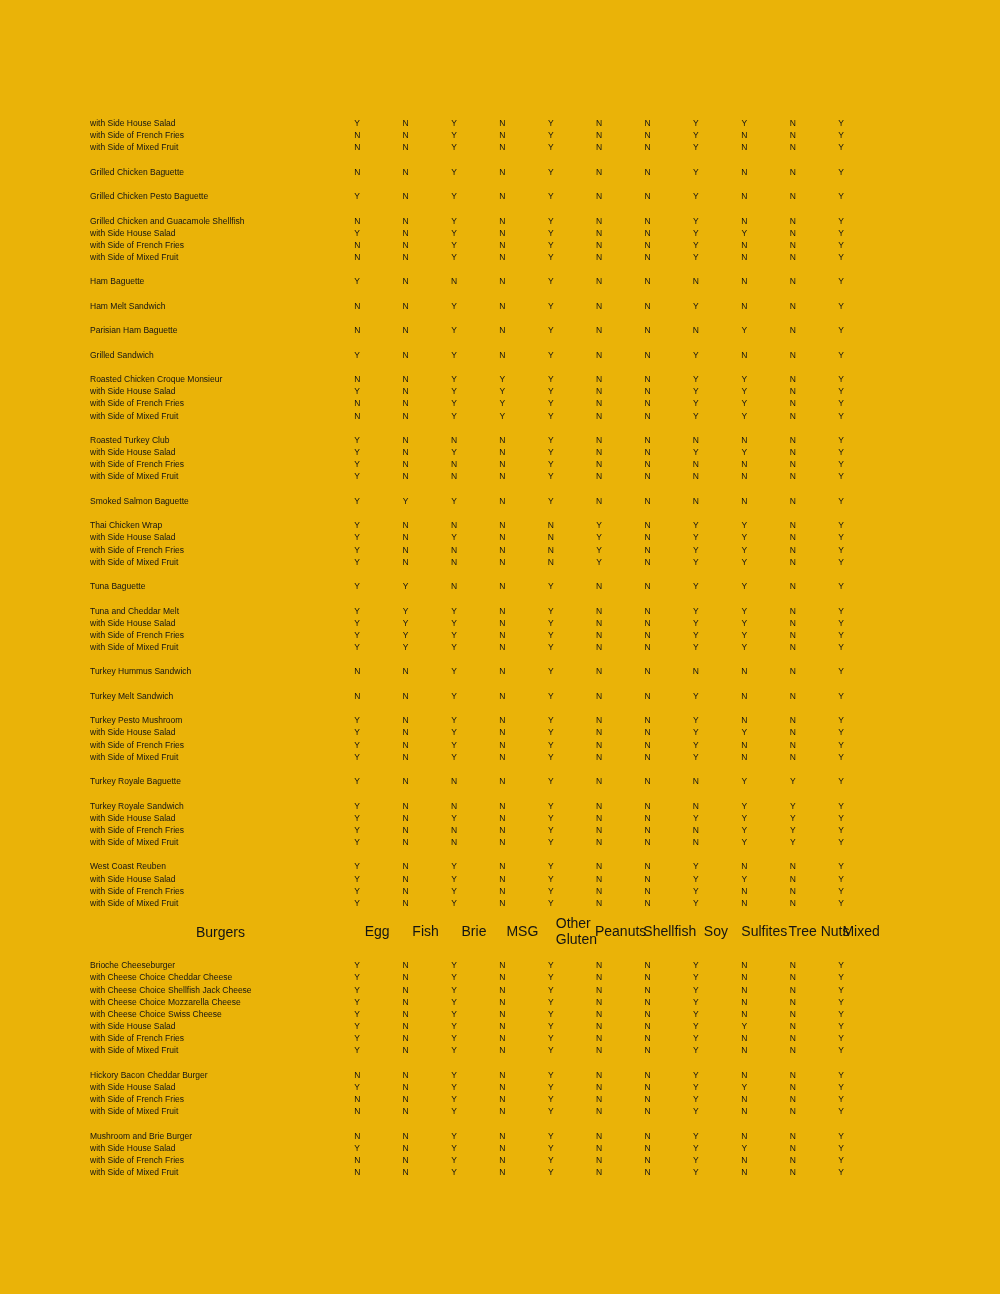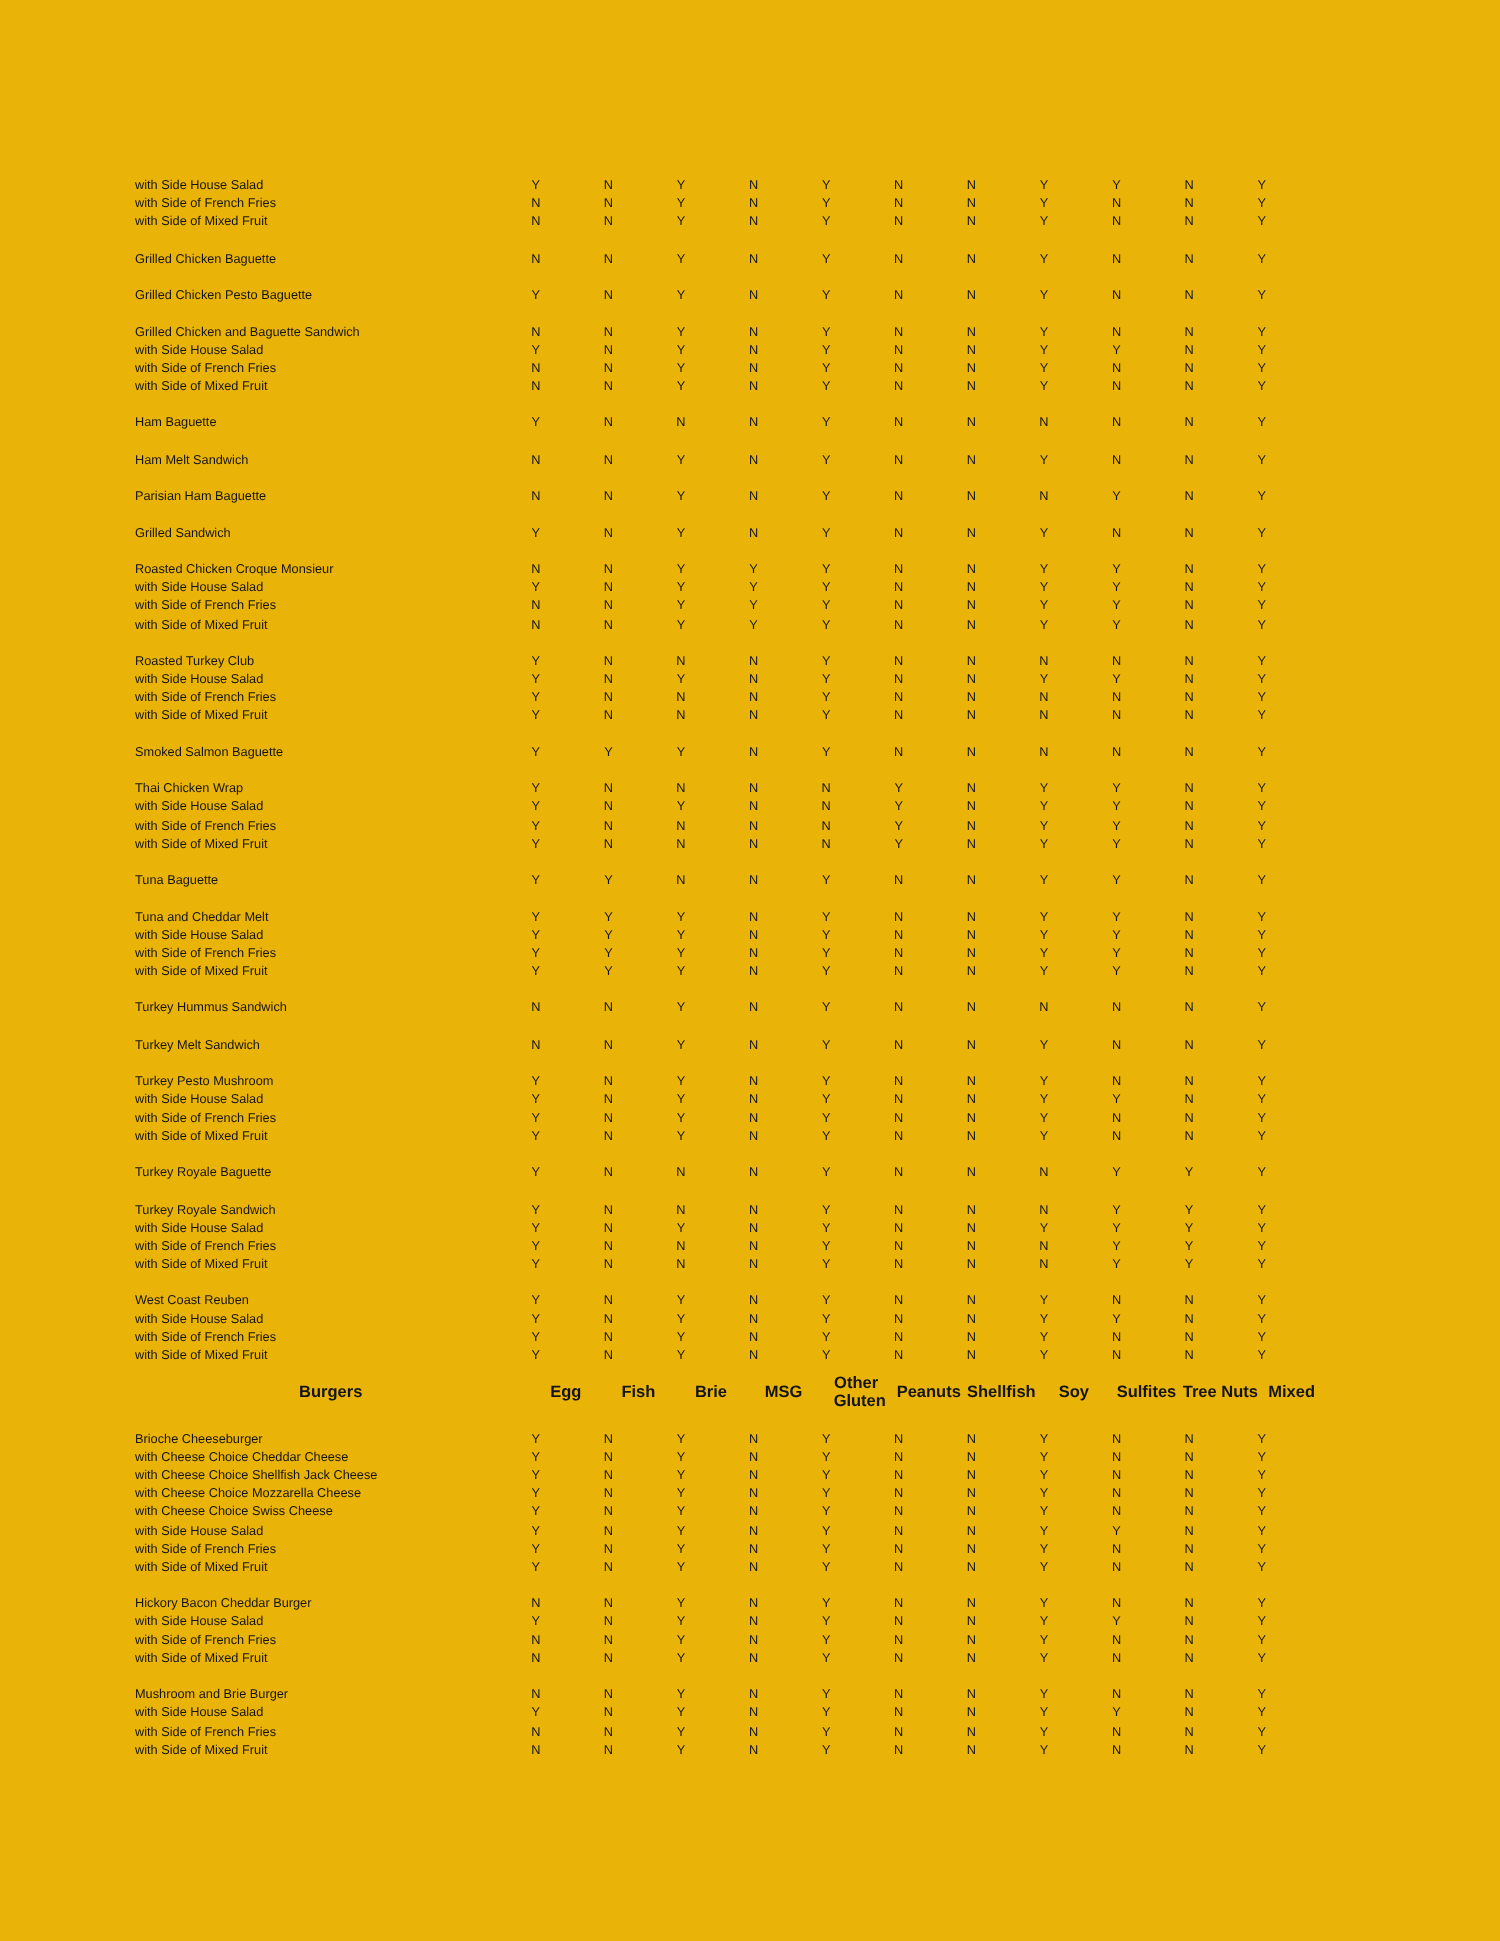--- a/index.html
+++ b/index.html
@@ -12,21 +12,21 @@
   .group { margin-top:12.2px; }
   .section.first .group.first { margin-top:0; }
   .row {
     display:grid; grid-template-columns:243px repeat(11, 48.4px);
     height:12.2px; align-items:center; font-size:8.5px; line-height:12.2px;
   }
   .item-cell { text-align:left; white-space:nowrap; overflow:visible; }
   .val-cell { text-align:center; }
   .header-row {
     display:grid; grid-template-columns:243px repeat(11, 48.4px);
-    min-height:20px; align-items:center; font-size:11px; font-weight:bold;
+    min-height:20px; align-items:center; font-size:14px; font-weight:normal;
     margin-top:7px; margin-bottom:3px;
   }
   .section-title { text-align:center; padding-left:18px; }
   .header-cell { text-align:center; }
   .header-cell .hlbl {
     position:relative; left:20px; display:inline-block;
     white-space:nowrap; line-height:1.1;
   }
   .header-cell .hlbl.wrap { white-space:normal; width:30px; }
 </style>
@@ -107,21 +107,21 @@
             <div class="val-cell">N</div>
             <div class="val-cell">N</div>
             <div class="val-cell">Y</div>
             <div class="val-cell">N</div>
             <div class="val-cell">N</div>
             <div class="val-cell">Y</div>
           </div>
         </div>
         <div class="group">
           <div class="row">
-    <div class="item-cell">Grilled Chicken and Baguette Sandwich</div>
+    <div class="item-cell">Grilled Chicken and Guacamole Shellfish</div>
   <div class="val-cell">N</div>
             <div class="val-cell">N</div>
             <div class="val-cell">Y</div>
             <div class="val-cell">N</div>
             <div class="val-cell">Y</div>
             <div class="val-cell">N</div>
             <div class="val-cell">N</div>
             <div class="val-cell">Y</div>
             <div class="val-cell">N</div>
             <div class="val-cell">N</div>

